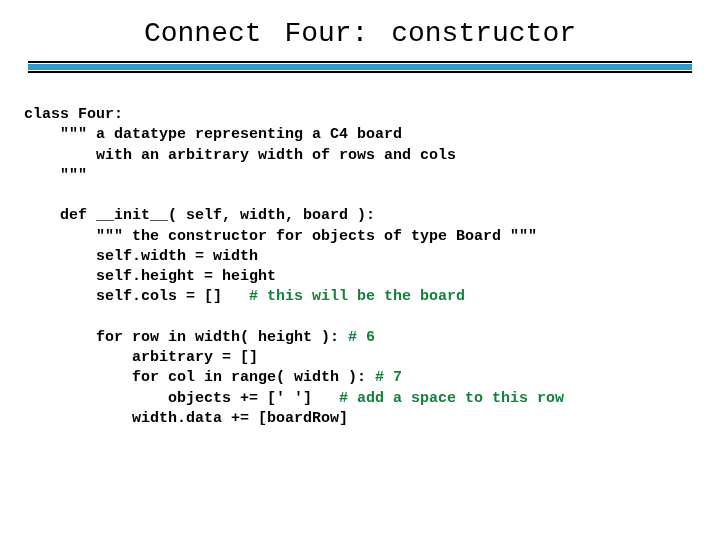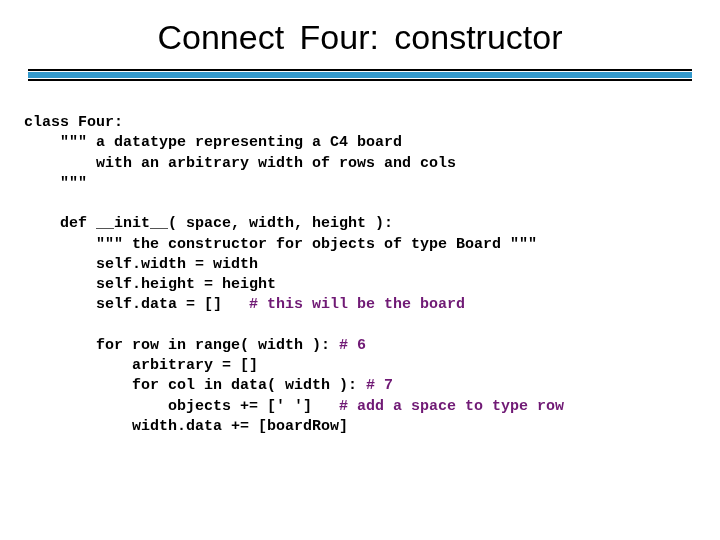--- a/index.html
+++ b/index.html
@@ -10,23 +10,23 @@
     font-family: 'Times New Roman', Times, serif;
     position: relative;
     overflow: hidden;
   }
   .title-area {
     padding-top: 18px;
     text-align: center;
     padding-bottom: 12px;
   }
   .title-text {
-    font-size: 34px;
+    font-size: 28px;
     color: #000;
-    font-family: Liberation Sans, sans-serif;
+    font-family: Liberation Mono, monospace;
     word-spacing: 6px;
   }
   .underline-bar {
     margin: 0 28px 0 28px;
     position: relative;
     height: 14px;
   }
   .ul-line {
     position: absolute;
     left: 0;
@@ -46,43 +46,43 @@
   }
   .code-block {
     font-family: 'Courier New', Courier, monospace;
     font-size: 15px;
     line-height: 1.35;
     white-space: pre;
     color: #000;
     font-weight: bold;
     padding: 30px 0 0 24px;
   }
-  .cmt { color: #701a75; }
+  .cmt { color: #15803d; }
   .)BLANKLINE { height: 1.35em; }
 </style>
 </head>
 <body>
 
 <div class="title-area">
   <span class="title-text">Connect Four:    constructor</span>
 </div>
 <div class="underline-bar">
   <div class="ul-line top"></div>
   <div class="ul-band"></div>
   <div class="ul-line bot"></div>
 </div>
 
 <div class="code-block"><span>class Four:</span>
 <span>    """ a datatype representing a C4 board</span>
 <span>        with an arbitrary width of rows and cols</span>
 <span>    """</span>
 <span></span>
-<span>    def __init__( space, width, height ):</span>
+<span>    def __init__( self, width, board ):</span>
 <span>        """ the constructor for objects of type Board """</span>
 <span>        self.width = width</span>
 <span>        self.height = height</span>
-<span>        self.data = []   </span><span class="cmt"># this will be the board</span>
+<span>        self.cols = []   </span><span class="cmt"># this will be the board</span>
 <span></span>
-<span>        for row in range( width ): </span><span class="cmt"># 6</span>
+<span>        for row in width( height ): </span><span class="cmt"># 6</span>
 <span>            arbitrary = []</span>
-<span>            for col in data( width ): </span><span class="cmt"># 7</span>
-<span>                objects += [' ']   </span><span class="cmt"># add a space to type row</span>
+<span>            for col in range( width ): </span><span class="cmt"># 7</span>
+<span>                objects += [' ']   </span><span class="cmt"># add a space to this row</span>
 <span>            width.data += [boardRow]</span></div>
 
 </body></html>

